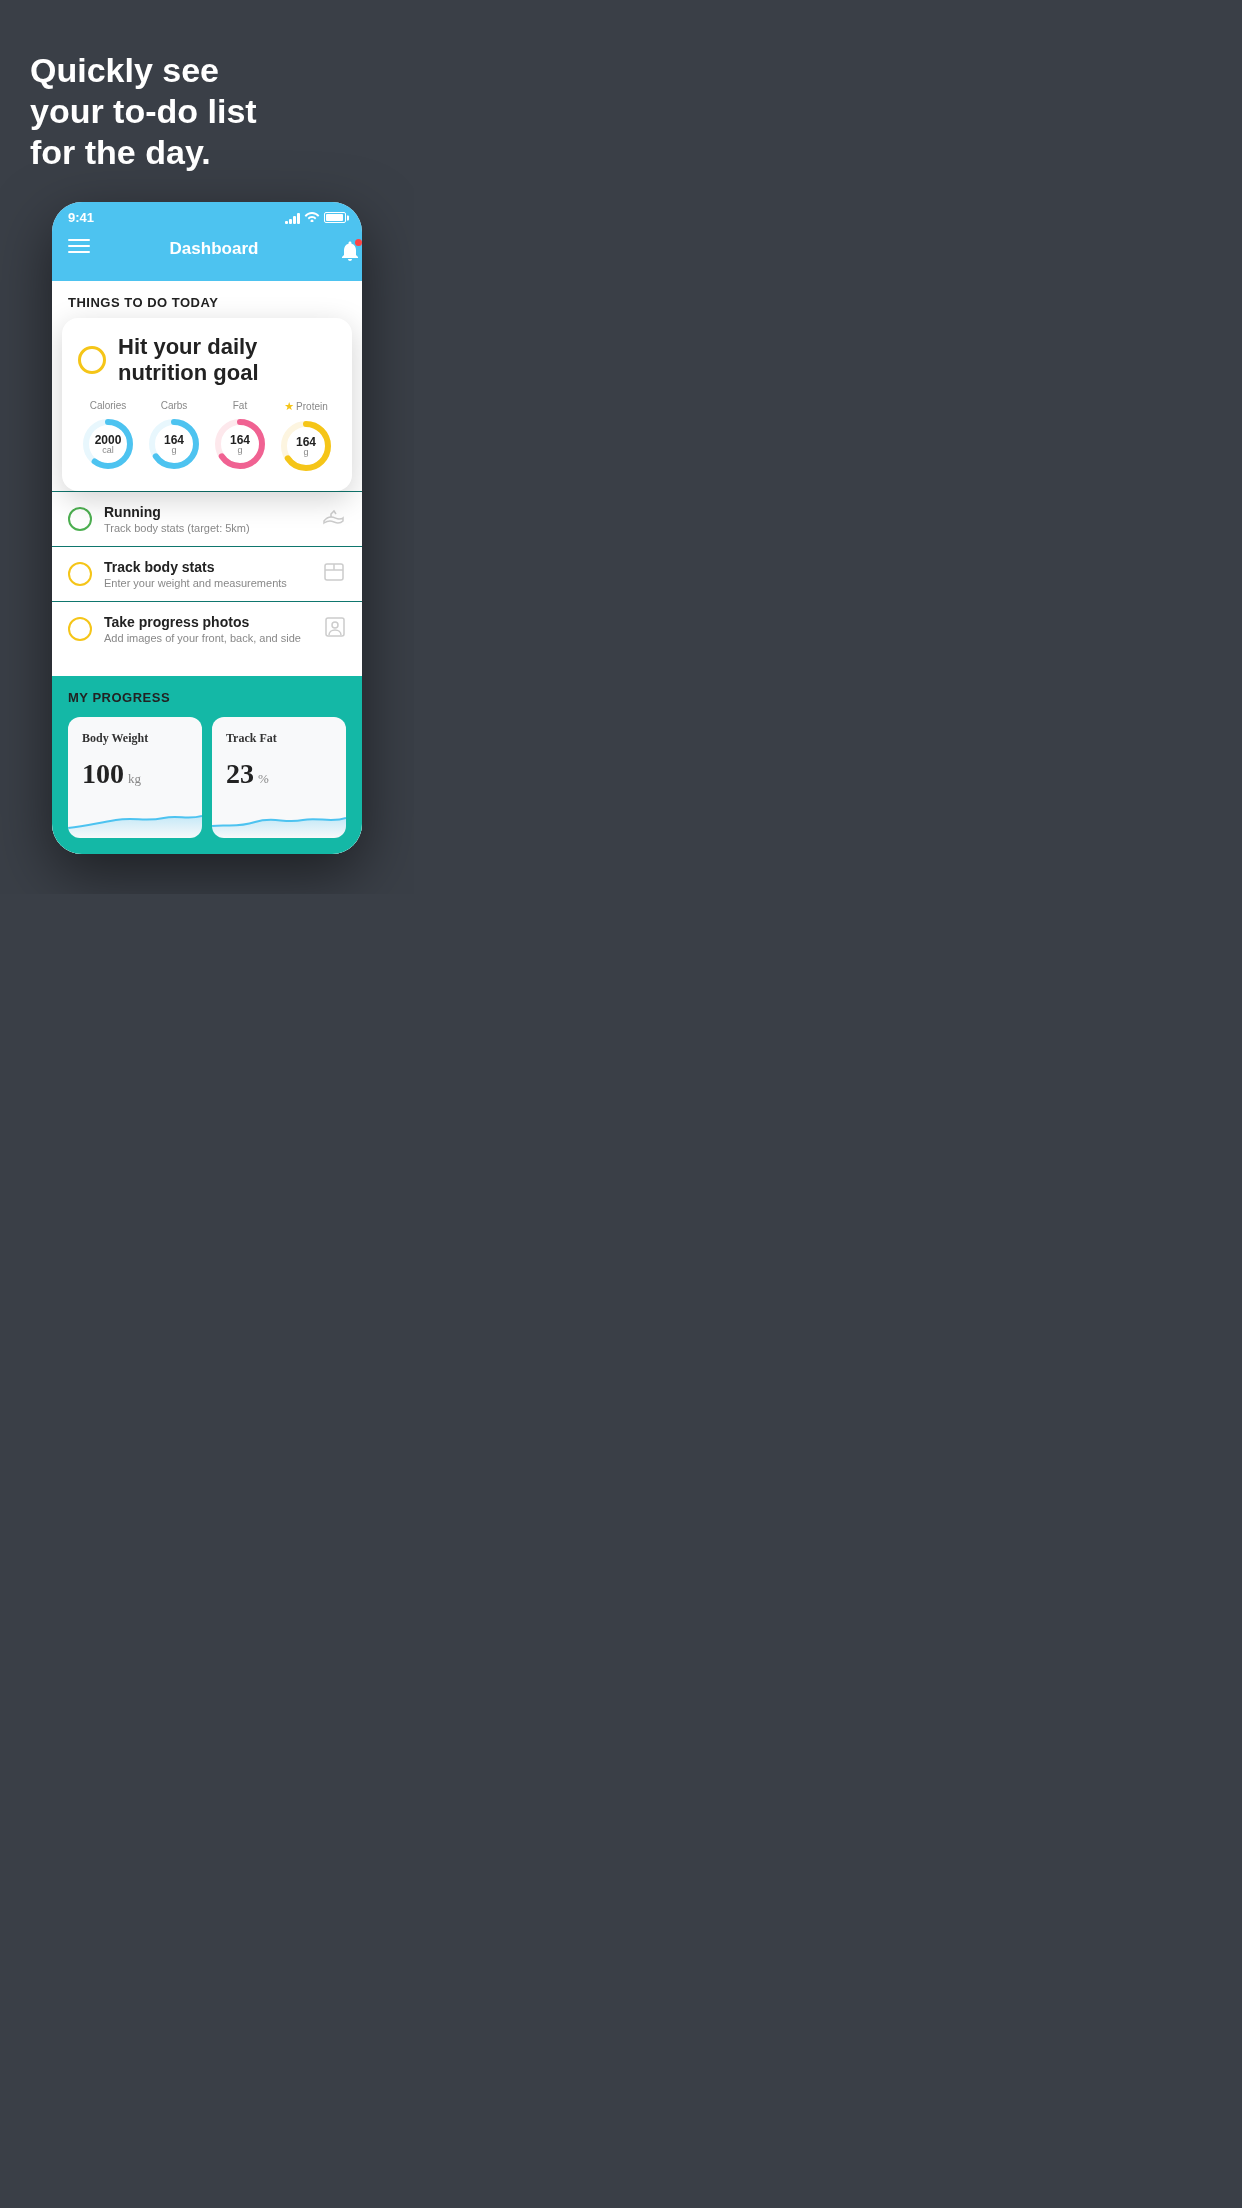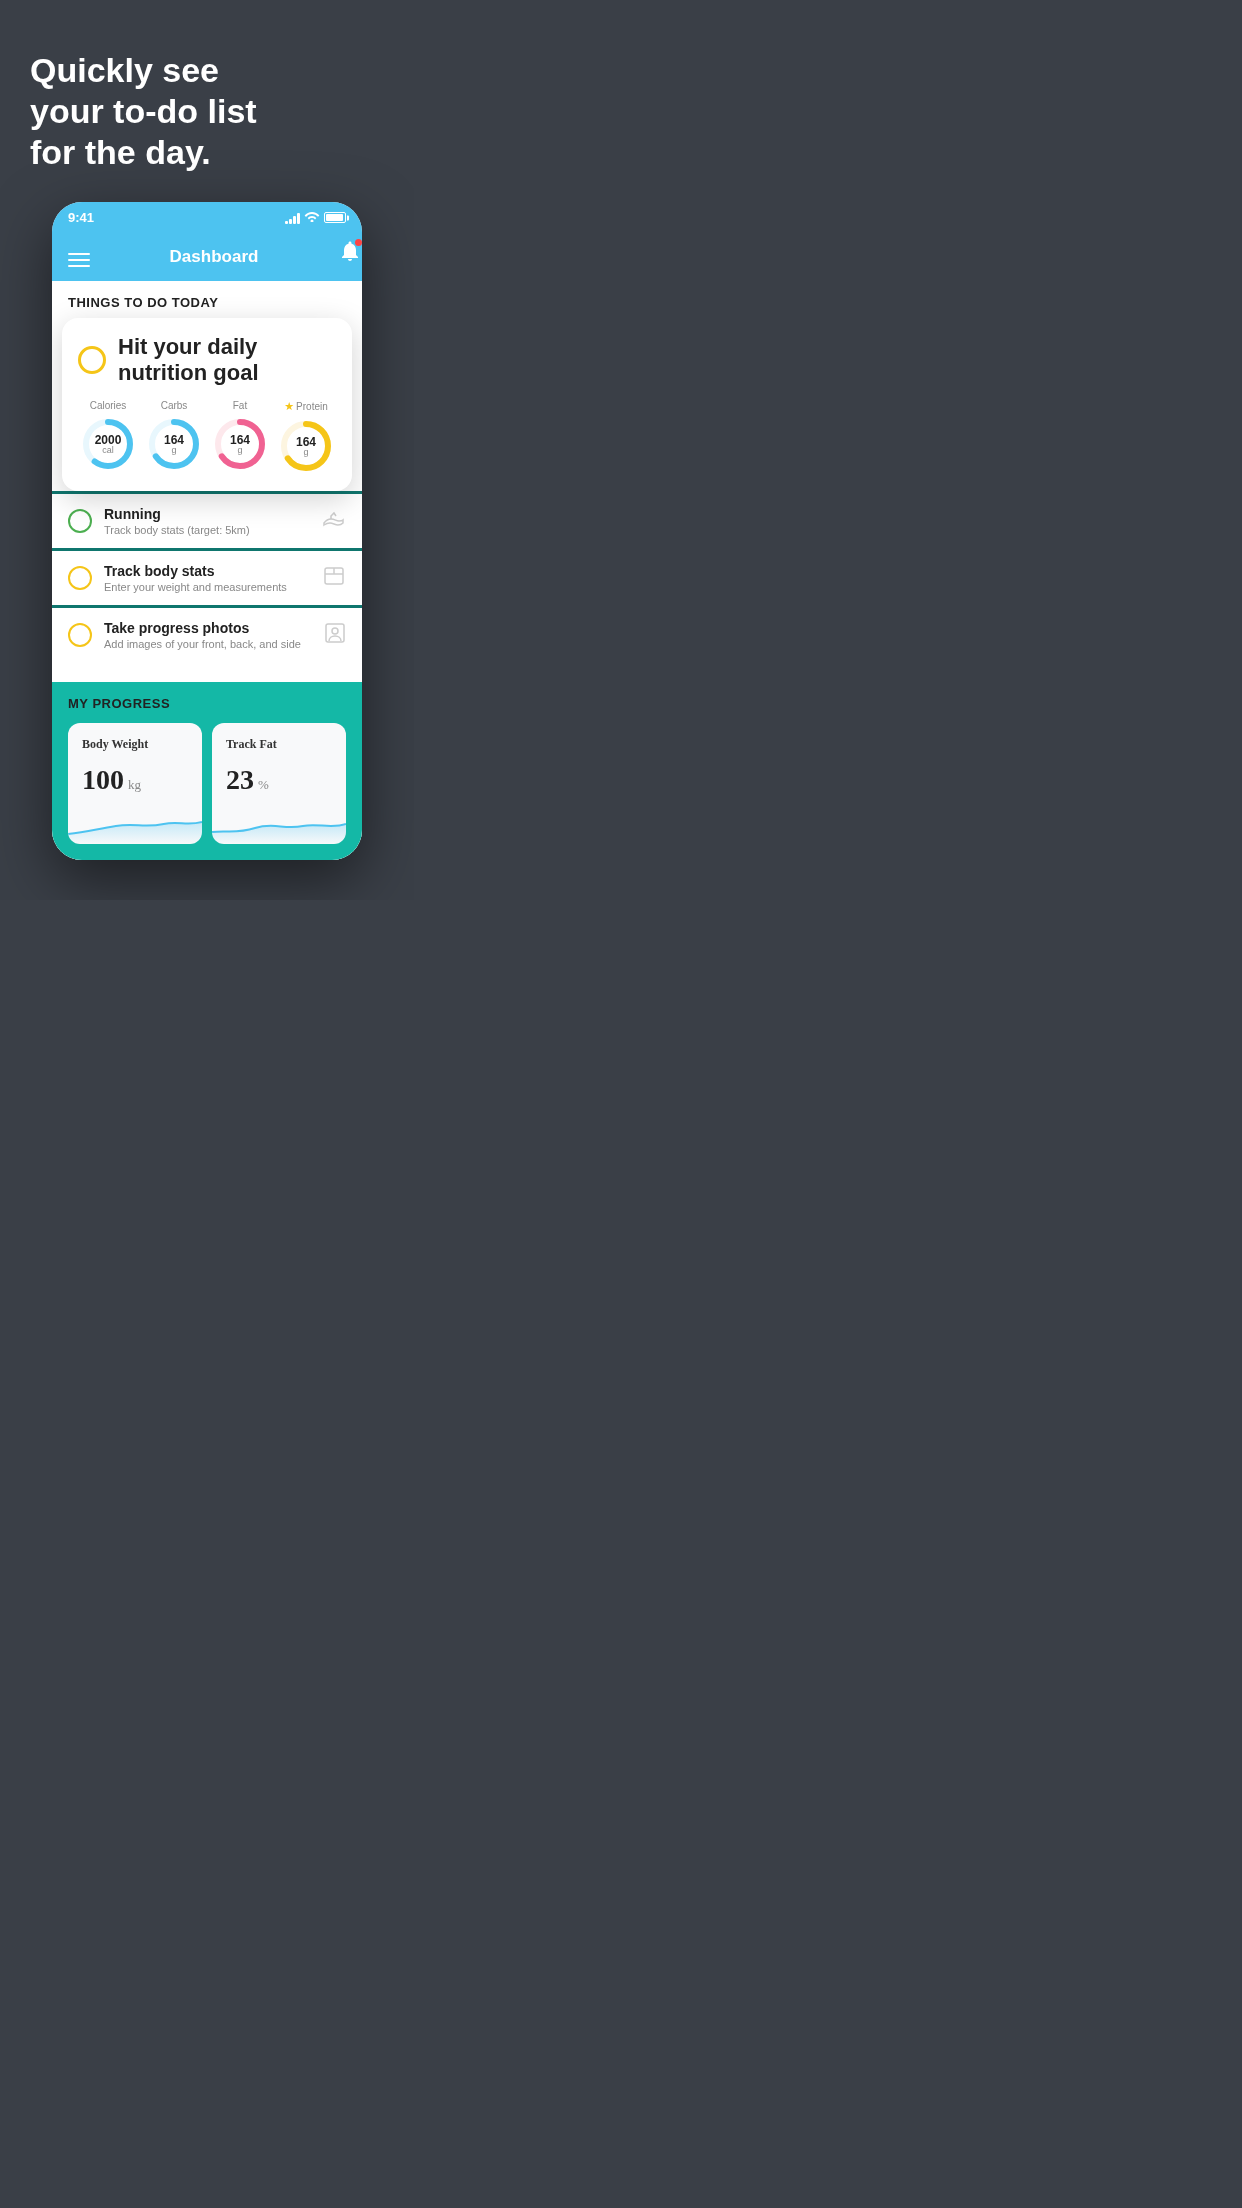--- a/index.html
+++ b/index.html
@@ -95,21 +95,21 @@
       width: 85%;
       background: white;
       border-radius: 1px;
     }
 
     
     .app-header {
       background: #4dc3f0;
       display: flex;
       justify-content: space-between;
-      align-items: flex-end;
+      align-items: flex-start;
       padding: 10px 0 14px 16px;
     }
     .hamburger-icon {
       display: flex;
       flex-direction: column;
       gap: 4px;
       cursor: pointer;
     }
     .hamburger-icon span {
       display: block;
@@ -241,21 +241,21 @@
     }
 
     
     .todo-list {
       background: white;
     }
     .todo-item {
       display: flex;
       align-items: center;
       padding: 12px 16px;
-      border-top: 3px solid #0f766e;
+      border-top: 1px solid #0f766e;
       gap: 12px;
     }
     .todo-circle {
       width: 24px;
       height: 24px;
       border-radius: 50%;
       border: 2.5px solid #ccc;
       flex-shrink: 0;
     }
     .todo-circle.green { border-color: #4caf50; }

